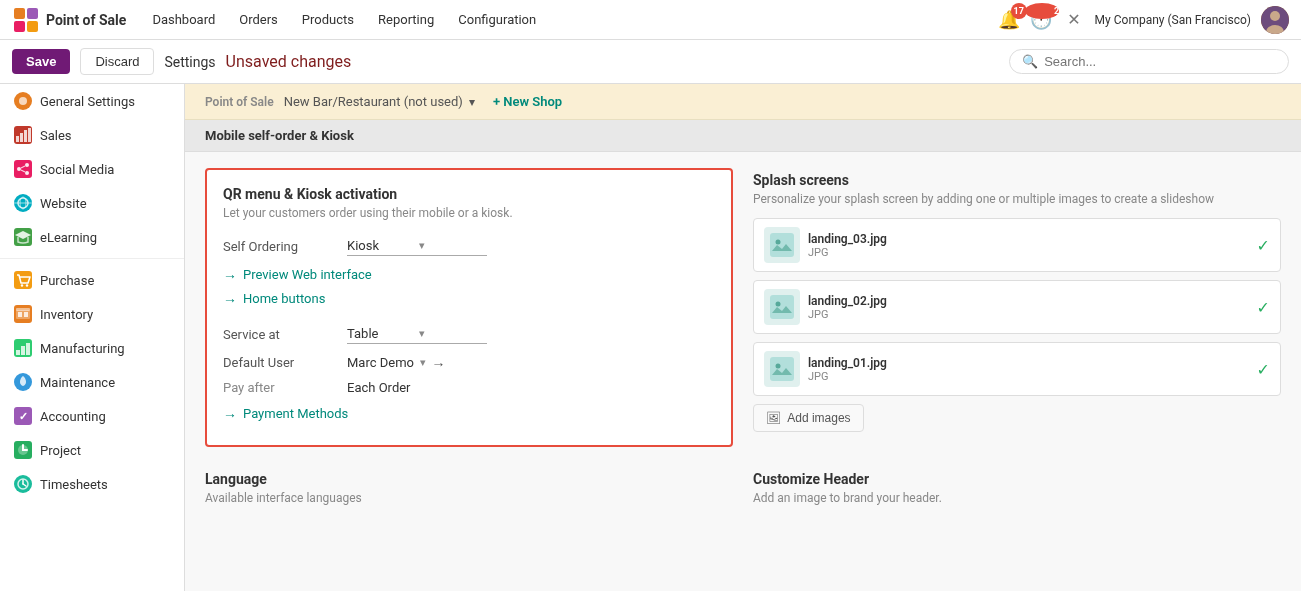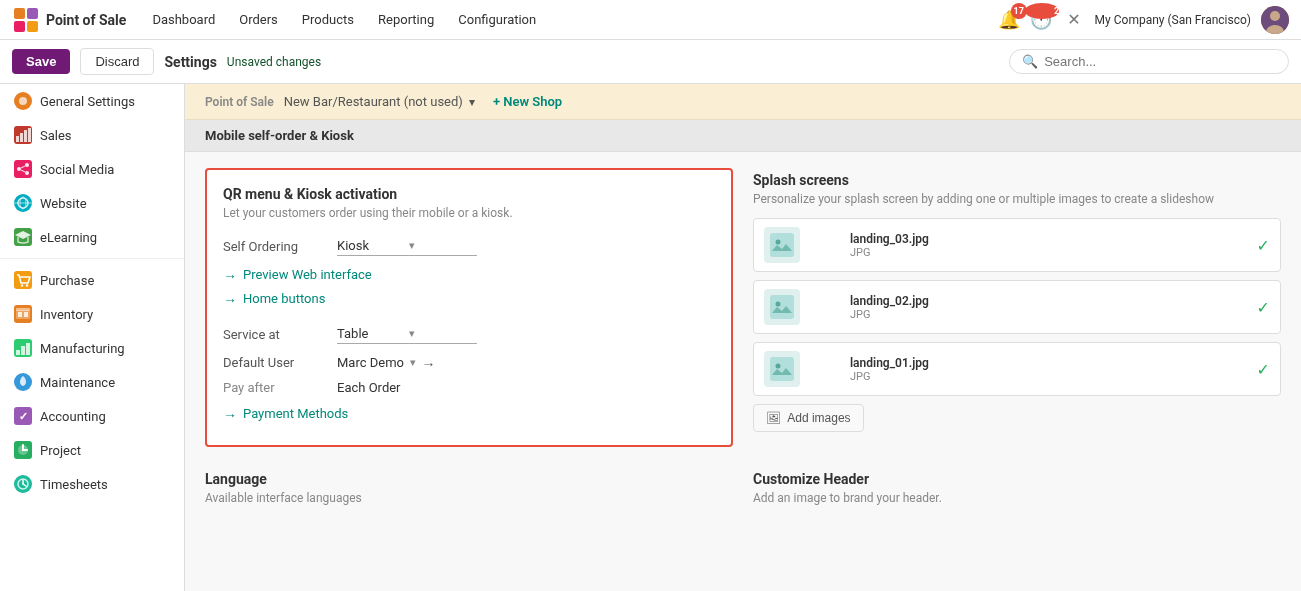--- a/index.html
+++ b/index.html
@@ -23,22 +23,22 @@
     .avatar { width: 28px; height: 28px; border-radius: 50%; background: #8B5E3C; display: flex; align-items: center; justify-content: center; color: #fff; font-size: 12px; overflow: hidden; }
 
     
     .toolbar {
       display: flex; align-items: center; height: 44px;
       background: #fff; border-bottom: 1px solid #ddd;
       padding: 0 12px; gap: 10px;
     }
     .btn-save { background: #701a75; color: #fff; border: none; padding: 5px 14px; border-radius: 4px; cursor: pointer; font-size: 13px; font-weight: 600; }
     .btn-discard { background: #fff; color: #333; border: 1px solid #ddd; padding: 5px 14px; border-radius: 4px; cursor: pointer; font-size: 13px; }
-    .toolbar-title { font-size: 14px; font-weight: 700; color: #333; }
-    .unsaved { color: #14532d; font-size: 12px; }
+    .toolbar-title { font-size: 14px; font-weight: 400; color: #333; }
+    .unsaved { color: #7f1d1d; font-size: 16px; }
     .search-bar { margin-left: auto; display: flex; align-items: center; border: 1px solid #ddd; border-radius: 20px; padding: 4px 12px; gap: 6px; width: 280px; }
     .search-bar input { border: none; outline: none; font-size: 13px; width: 100%; background: transparent; }
 
     
     .main-layout { display: flex; height: calc(591px - 84px); }
 
     
     .sidebar { width: 185px; border-right: 1px solid #ddd; overflow-y: auto; background: #fff; flex-shrink: 0; }
     .sidebar-item { display: flex; align-items: center; gap: 8px; padding: 8px 14px; cursor: pointer; font-size: 13px; color: #333; }
 
@@ -57,21 +57,21 @@
     .section-header { background: #e8e8e8; padding: 8px 20px; font-size: 13px; font-weight: 700; color: #333; border-bottom: 1px solid #ddd; }
 
     
     .content-inner { padding: 16px 20px; display: grid; grid-template-columns: 1fr 1fr; gap: 20px; }
 
     
     .qr-box { border: 2px solid #e74c3c; border-radius: 4px; padding: 16px; background: #fff; }
     .qr-box-title { font-size: 14px; font-weight: 700; color: #333; margin-bottom: 4px; }
     .qr-box-desc { font-size: 12px; color: #888; margin-bottom: 16px; }
 
-    .form-row { display: flex; align-items: center; margin-bottom: 10px; gap: 14px; }
+    .form-row { display: flex; align-items: center; margin-bottom: 10px; gap: 24px; }
     .form-label { width: 100px; font-size: 13px; color: #555; flex-shrink: 0; }
     .form-select { display: flex; align-items: center; border-bottom: 1px solid #aaa; padding: 2px 0; gap: 4px; min-width: 140px; cursor: pointer; }
     .form-select span { font-size: 13px; color: #333; flex: 1; }
     .form-select .arrow { color: #888; font-size: 11px; }
 
     .link-row { display: flex; align-items: center; gap: 6px; margin-bottom: 8px; }
     .link-arrow { color: #00897b; font-size: 14px; }
     .link-text { color: #00897b; font-size: 13px; cursor: pointer; }
 
     .form-static { font-size: 13px; color: #888; }
@@ -80,21 +80,21 @@
     .user-row { display: flex; align-items: center; gap: 6px; }
     .user-dropdown-arrow { color: #888; font-size: 11px; cursor: pointer; }
     .user-ext-link { color: #555; font-size: 14px; cursor: pointer; }
 
     
     .splash-box { padding: 4px 0; }
     .splash-title { font-size: 14px; font-weight: 700; color: #333; margin-bottom: 4px; }
     .splash-desc { font-size: 12px; color: #888; margin-bottom: 12px; }
     .image-item { display: flex; align-items: center; gap: 8px; border: 1px solid #ddd; border-radius: 4px; padding: 8px 10px; margin-bottom: 8px; background: #fff; }
     .image-thumb { width: 36px; height: 36px; background: #e0f0ee; border-radius: 4px; display: flex; align-items: center; justify-content: center; flex-shrink: 0; }
-    .image-info { flex: 1; margin-left: 42px; }
+    .image-info { flex: 1; }
     .image-name { font-size: 12px; font-weight: 600; color: #333; }
     .image-type { font-size: 11px; color: #888; }
     .image-check { color: #27ae60; font-size: 16px; }
     .add-images-btn { display: flex; align-items: center; gap: 6px; border: 1px solid #ddd; border-radius: 4px; padding: 6px 12px; font-size: 12px; color: #555; cursor: pointer; background: #f9f9f9; width: fit-content; }
 
     
     .lang-box { padding: 4px 0; }
     .lang-title { font-size: 14px; font-weight: 700; color: #333; margin-bottom: 4px; }
     .lang-desc { font-size: 12px; color: #888; }
 

